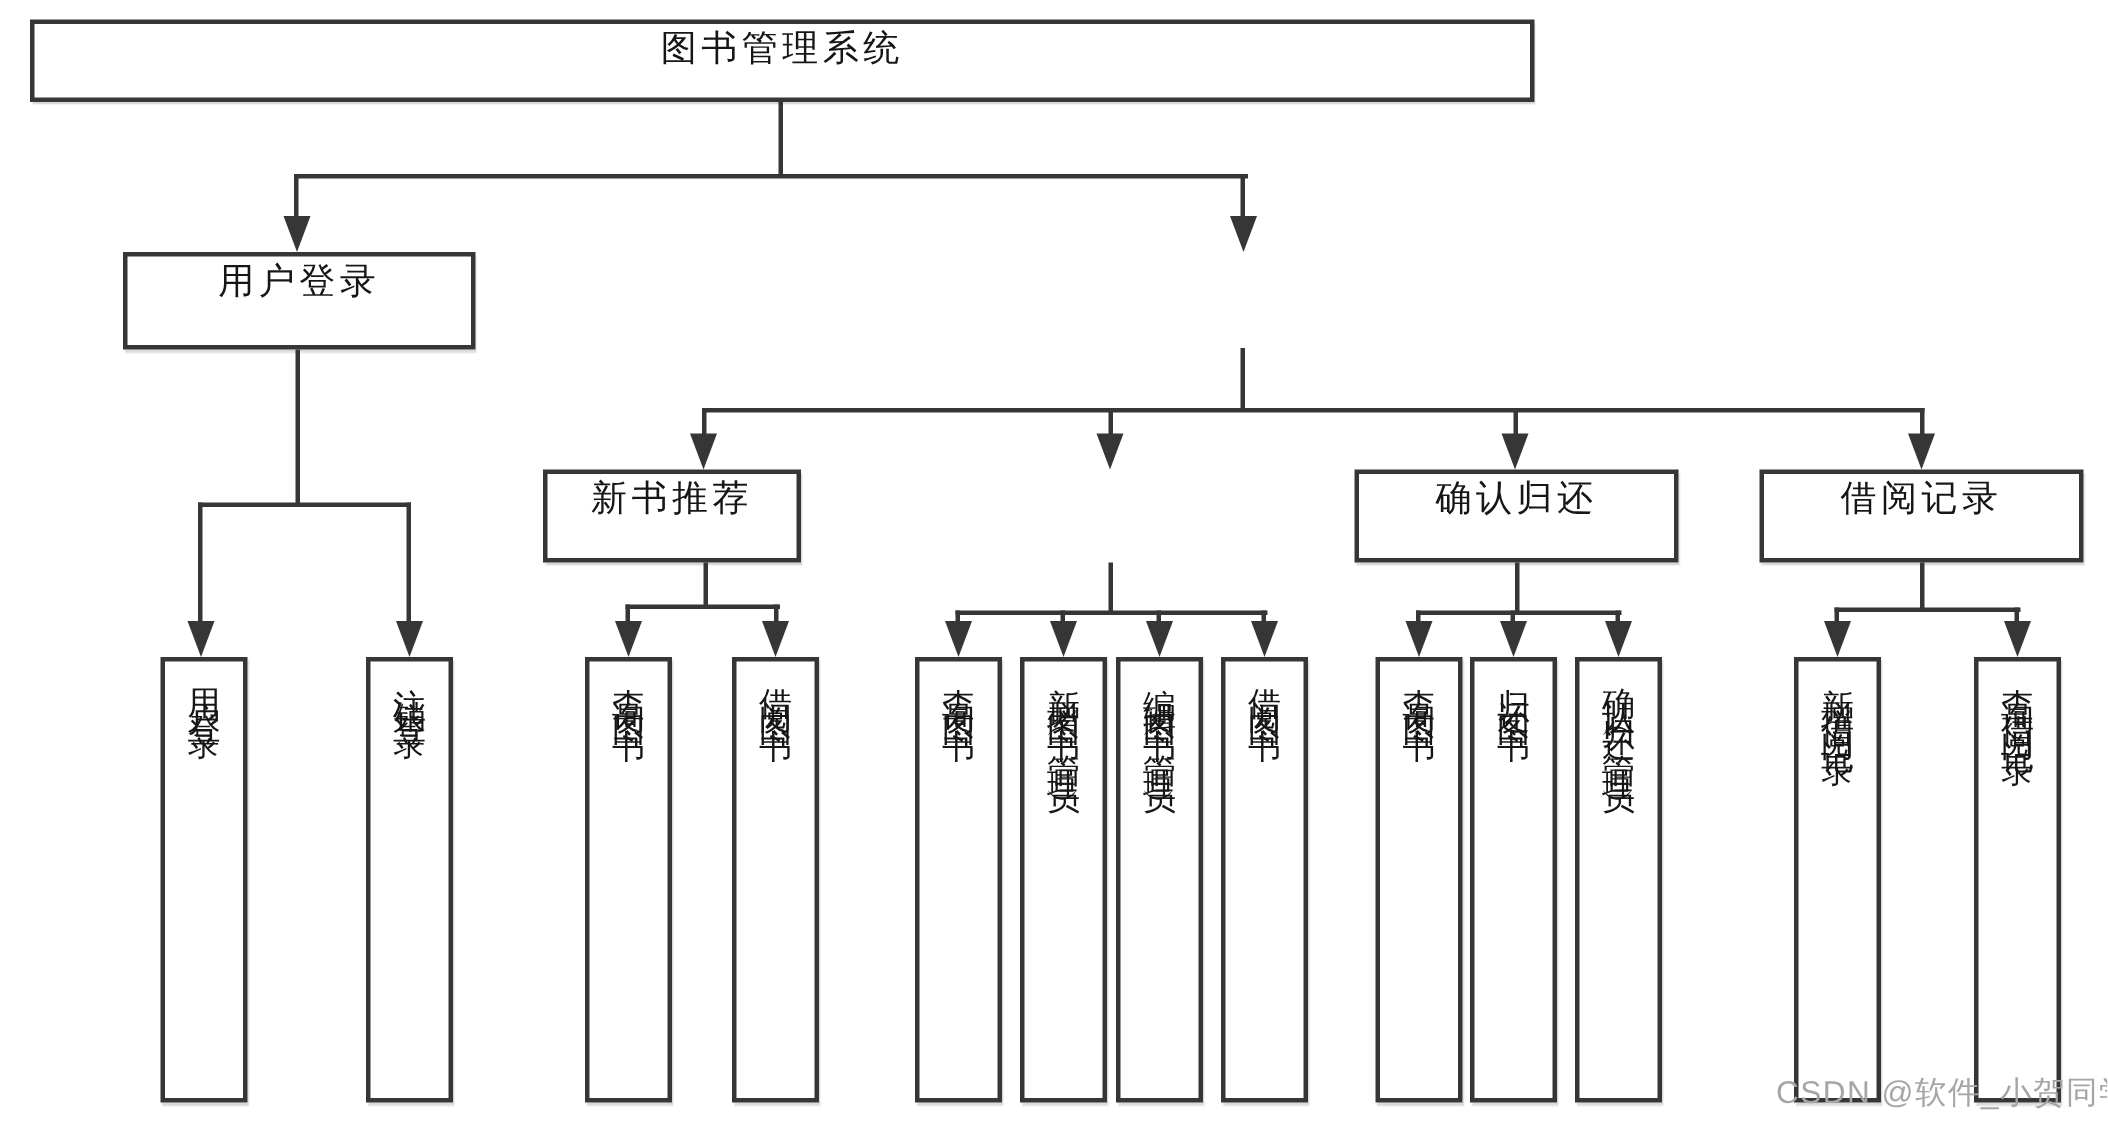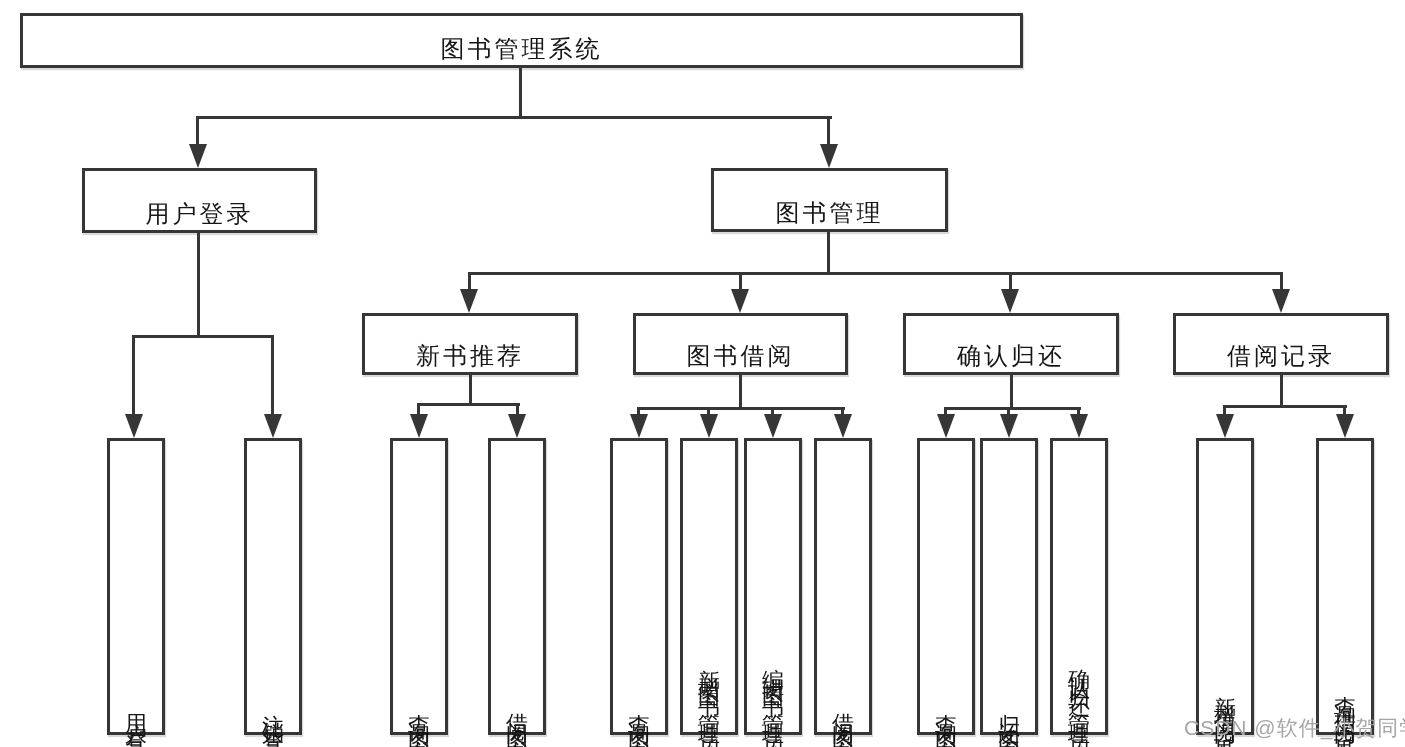--- a/index.html
+++ b/index.html
@@ -3,21 +3,21 @@
 <meta charset="utf-8">
 <style>
   html,body { margin:0; padding:0; background:#ffffff; }
   .canvas {
     position:relative; width:1405px; height:747px; background:#ffffff;
     overflow:hidden;
     font-family:"Liberation Sans","DejaVu Sans",sans-serif;
   }
   .box {
     position:absolute; background:#ffffff; border:3px solid #363636;
-    box-sizing:border-box; display:flex; align-items:flex-end; justify-content:center;
+    box-sizing:border-box; display:flex; align-items:flex-start; justify-content:center;
     box-shadow:1px 2px 1px rgba(0,0,0,0.15);
   }
   .lbl { color:#161616; white-space:nowrap; }
   .h .lbl { font-size:24px; letter-spacing:3px; }
   .v .lbl {
     writing-mode:vertical-rl; font-size:22px; letter-spacing:9px; line-height:1;
     white-space:normal;
   }
   .ln { position:absolute; background:#363636; }
   .arw {
@@ -42,47 +42,41 @@
   <div class="ln" style="left:519px;top:68px;width:3px;height:50px"></div>
   <div class="ln" style="left:196px;top:116px;width:636px;height:3px"></div>
   <div class="ln" style="left:196px;top:116px;width:3px;height:30px"></div>
   <div class="arw" style="left:189px;top:144px"></div>
   <div class="ln" style="left:827px;top:116px;width:3px;height:30px"></div>
   <div class="arw" style="left:820px;top:144px"></div>
 
   <div class="box h" style="left:82px;top:168px;width:235px;height:65px">
     <span class="lbl">用户登录</span>
   </div>
-  <div class="box h" style="left:711px;top:168px;width:237px;height:64px">
-    <span class="lbl">图书管理</span>
-  </div>
 
   <div class="ln" style="left:197px;top:233px;width:3px;height:104px"></div>
   <div class="ln" style="left:132px;top:335px;width:142px;height:3px"></div>
   <div class="ln" style="left:132px;top:335px;width:3px;height:80px"></div>
   <div class="arw" style="left:125px;top:414px"></div>
   <div class="ln" style="left:271px;top:335px;width:3px;height:80px"></div>
   <div class="arw" style="left:264px;top:414px"></div>
 
   <div class="ln" style="left:827px;top:232px;width:3px;height:42px"></div>
   <div class="ln" style="left:468px;top:272px;width:815px;height:3px"></div>
   <div class="ln" style="left:468px;top:272px;width:3px;height:20px"></div>
   <div class="arw" style="left:460px;top:289px"></div>
   <div class="ln" style="left:739px;top:272px;width:3px;height:20px"></div>
   <div class="arw" style="left:731px;top:289px"></div>
   <div class="ln" style="left:1009px;top:272px;width:3px;height:20px"></div>
   <div class="arw" style="left:1001px;top:289px"></div>
   <div class="ln" style="left:1280px;top:272px;width:3px;height:20px"></div>
   <div class="arw" style="left:1272px;top:289px"></div>
 
-  <div class="box h" style="left:362px;top:313px;width:216px;height:62px">
+  <div class="box h" style="left:362px;top:313px;width:172px;height:62px">
     <span class="lbl">新书推荐</span>
-  </div>
-  <div class="box h" style="left:633px;top:313px;width:215px;height:62px">
-    <span class="lbl">图书借阅</span>
   </div>
   <div class="box h" style="left:903px;top:313px;width:216px;height:62px">
     <span class="lbl">确认归还</span>
   </div>
   <div class="box h" style="left:1173px;top:313px;width:216px;height:62px">
     <span class="lbl">借阅记录</span>
   </div>
 
   <div class="ln" style="left:469px;top:375px;width:3px;height:30px"></div>
   <div class="ln" style="left:417px;top:403px;width:103px;height:3px"></div>

